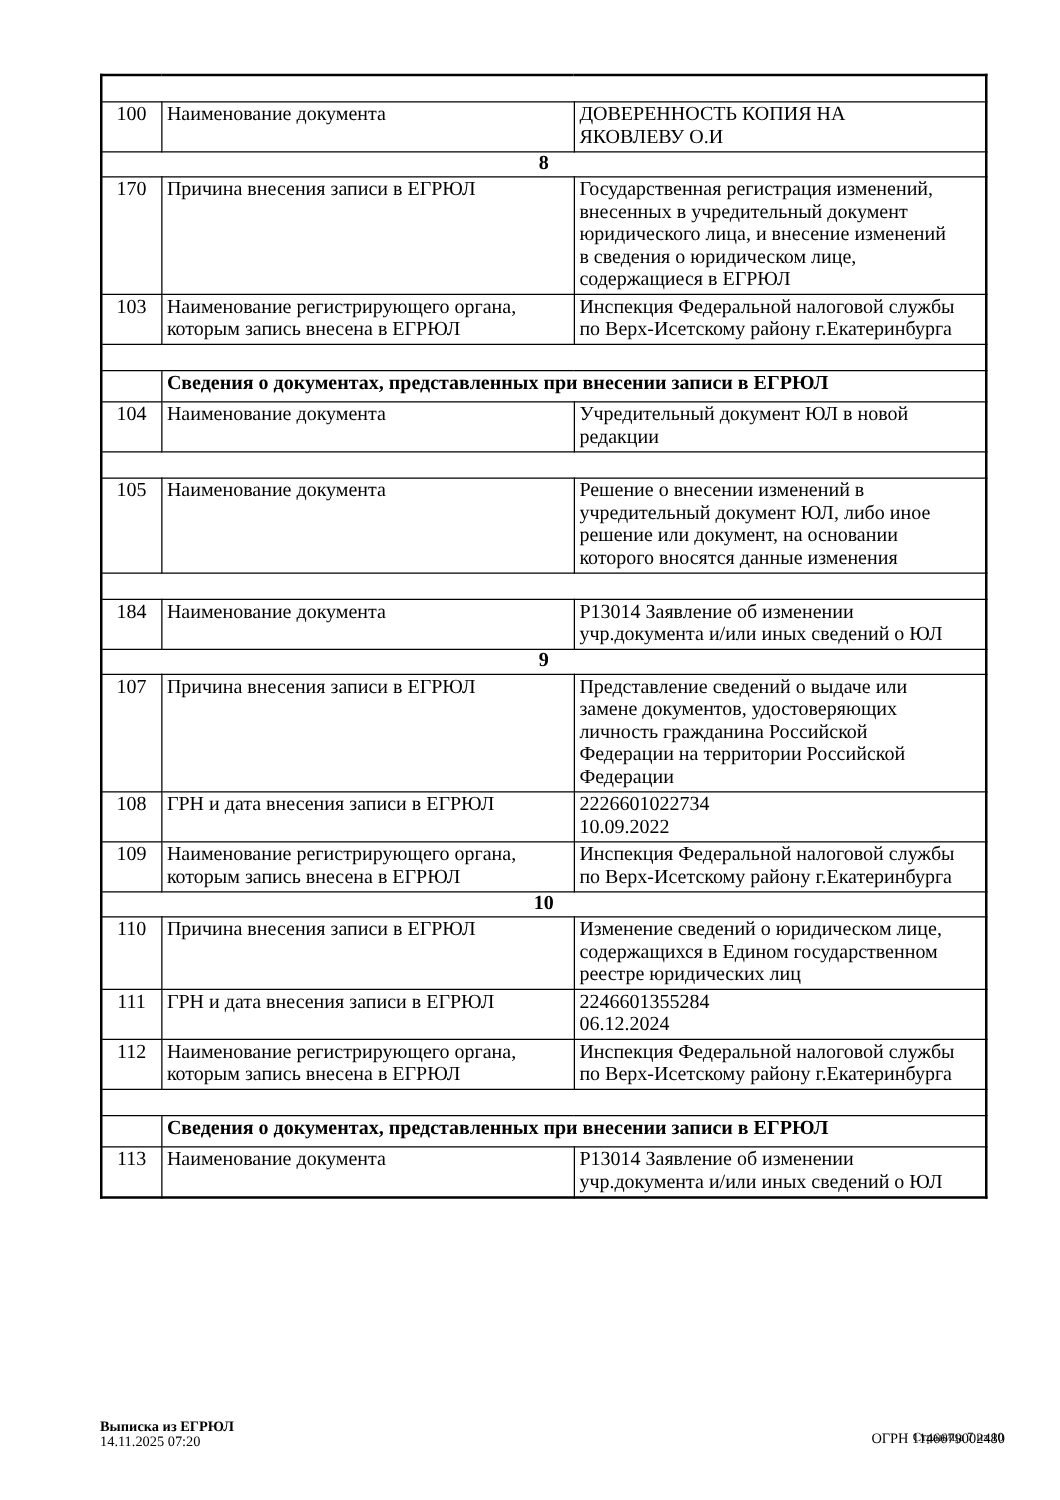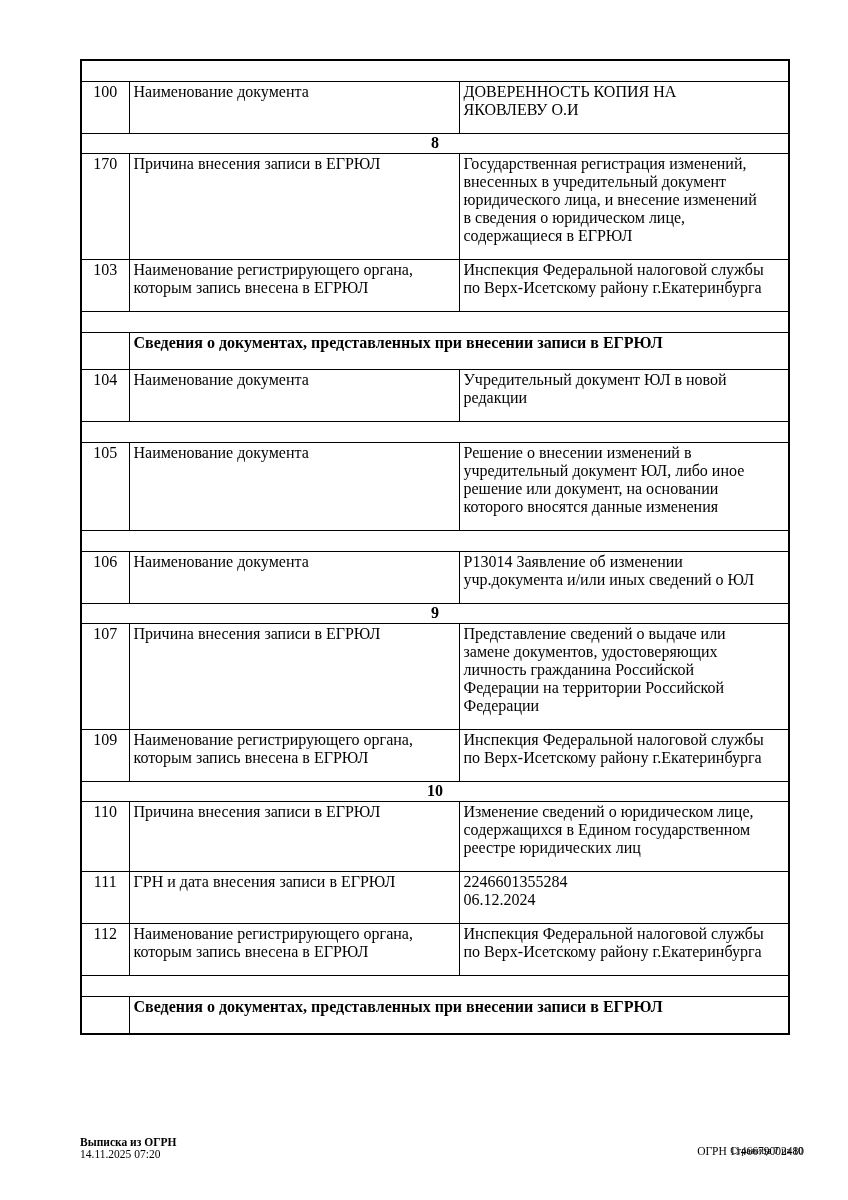--- a/index.html
+++ b/index.html
@@ -23,21 +23,21 @@
     width: 708px;
     border-collapse: collapse;
     table-layout: fixed;
     border: 2px solid #000000;
     font-size: 16px;
     line-height: 18px;
   }
   table.egrul-table td {
     border: 1px solid #000000;
     vertical-align: top;
-    padding: 1px 4px 14px 4px;
+    padding: 1px 4px 2px 4px;
     white-space: pre-line;
     overflow: hidden;
   }
   table.egrul-table td.num {
     text-align: center;
     padding-left: 0;
     padding-right: 0;
   }
   table.egrul-table tr.spacer td {
     height: 20px;
@@ -144,38 +144,44 @@
           <td>Наименование документа</td>
           <td>Решение о внесении изменений в
 учредительный документ ЮЛ, либо иное
 решение или документ, на основании
 которого вносятся данные изменения</td>
         </tr>
         <tr class="spacer">
           <td colspan="3"></td>
         </tr>
         <tr class="data">
-          <td class="num">106</td>
+          <td class="num">184</td>
           <td>Наименование документа</td>
           <td>Р13014 Заявление об изменении
 учр.документа и/или иных сведений о ЮЛ</td>
         </tr>
         <tr class="section">
           <td colspan="3">9</td>
         </tr>
         <tr class="data">
           <td class="num">107</td>
           <td>Причина внесения записи в ЕГРЮЛ</td>
           <td>Представление сведений о выдаче или
 замене документов, удостоверяющих
 личность гражданина Российской
 Федерации на территории Российской
 Федерации</td>
         </tr>
         <tr class="data">
+          <td class="num">108</td>
+          <td>ГРН и дата внесения записи в ЕГРЮЛ</td>
+          <td>2226601022734
+10.09.2022</td>
+        </tr>
+        <tr class="data">
           <td class="num">109</td>
           <td>Наименование регистрирующего органа,
 которым запись внесена в ЕГРЮЛ</td>
           <td>Инспекция Федеральной налоговой службы
 по Верх-Исетскому району г.Екатеринбурга</td>
         </tr>
         <tr class="section">
           <td colspan="3">10</td>
         </tr>
         <tr class="data">
@@ -198,23 +204,29 @@
           <td>Инспекция Федеральной налоговой службы
 по Верх-Исетскому району г.Екатеринбурга</td>
         </tr>
         <tr class="spacer">
           <td colspan="3"></td>
         </tr>
         <tr class="group">
           <td class="num"></td>
           <td colspan="2" class="group-title">Сведения о документах, представленных при внесении записи в ЕГРЮЛ</td>
         </tr>
+        <tr class="data">
+          <td class="num">113</td>
+          <td>Наименование документа</td>
+          <td>Р13014 Заявление об изменении
+учр.документа и/или иных сведений о ЮЛ</td>
+        </tr>
       </tbody>
   </table>
 
   <div class="footer-left">
-    <div class="doc-type">Выписка из ОГРН</div>
+    <div class="doc-type">Выписка из ЕГРЮЛ</div>
     <div>14.11.2025 07:20</div>
   </div>
   <div class="footer-center">ОГРН 1146679002480</div>
   <div class="footer-right">Страница 7 из 10</div>
 
 </div>
 
 </body></html>

